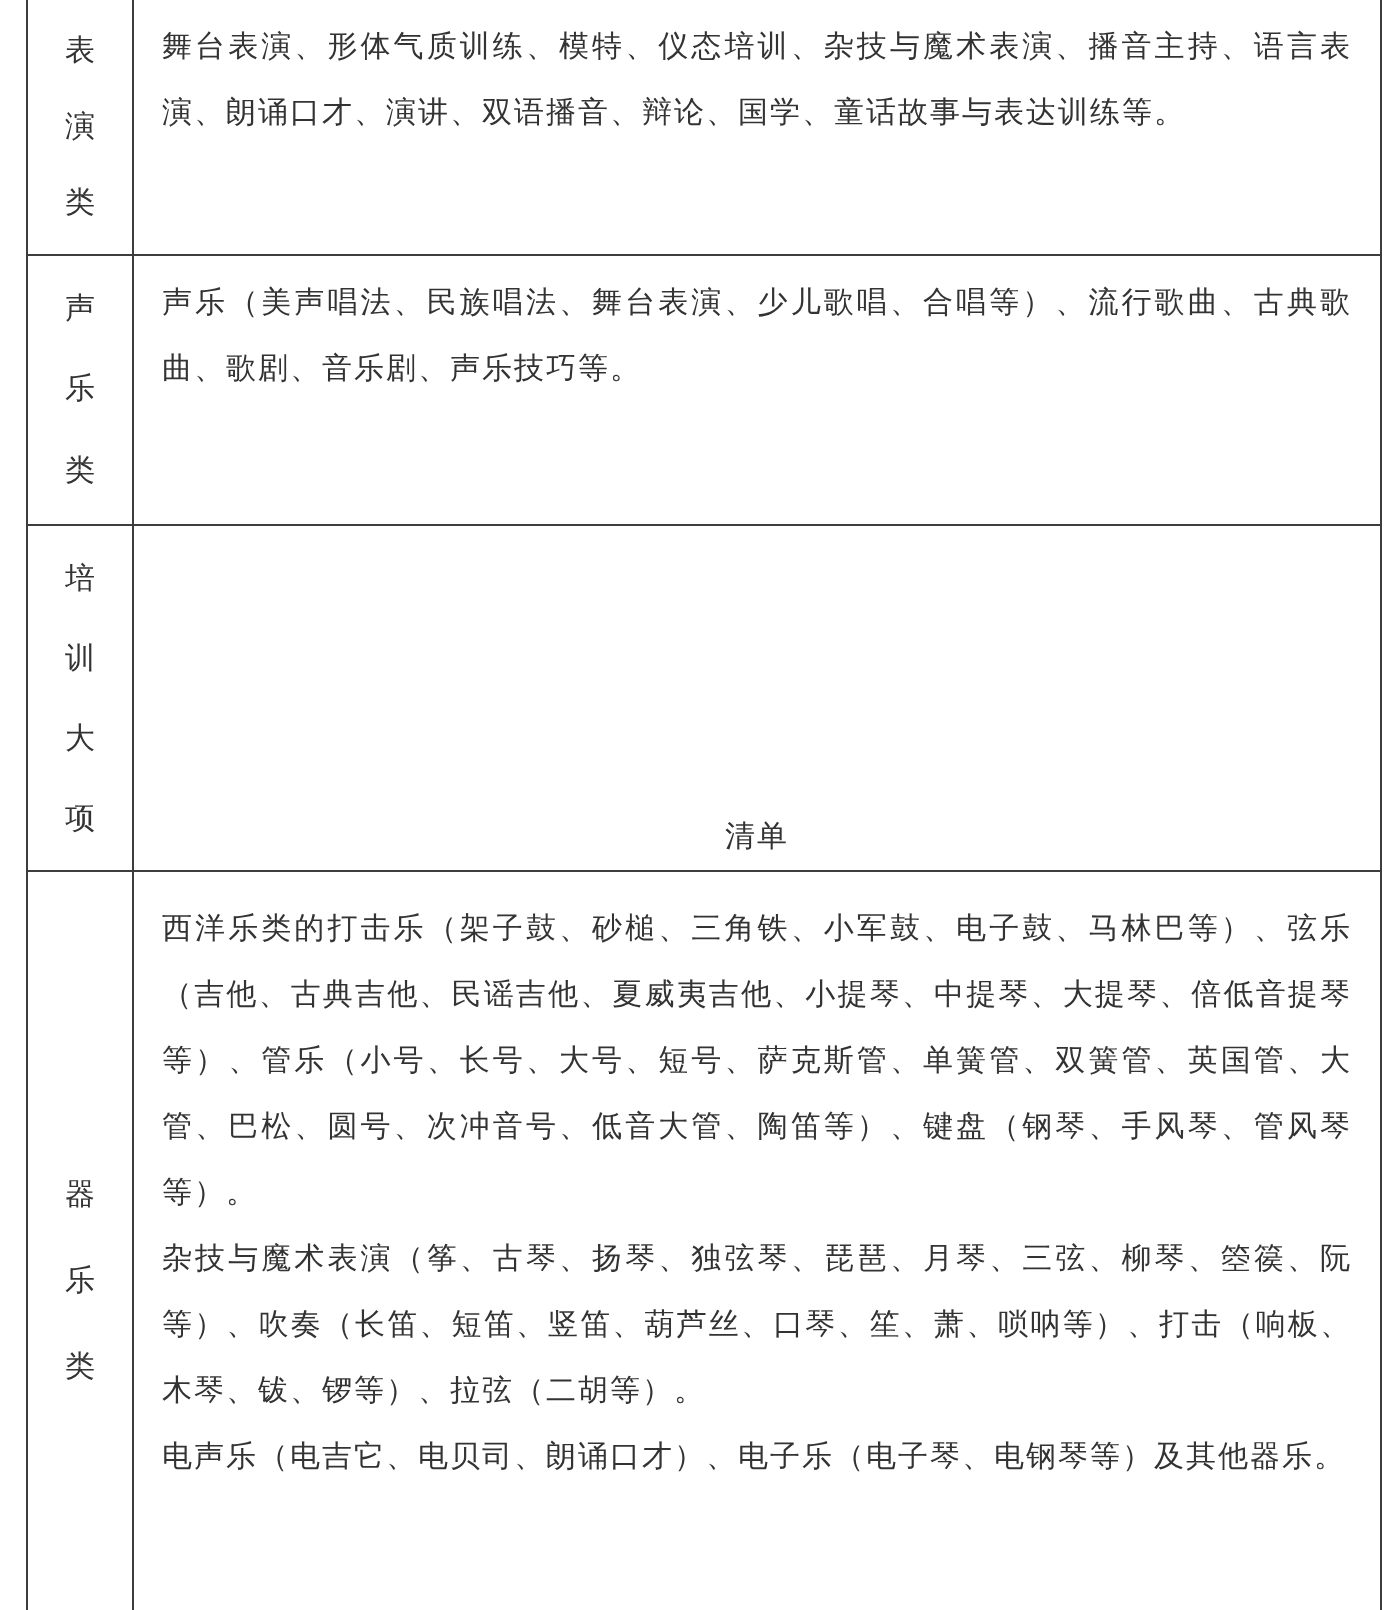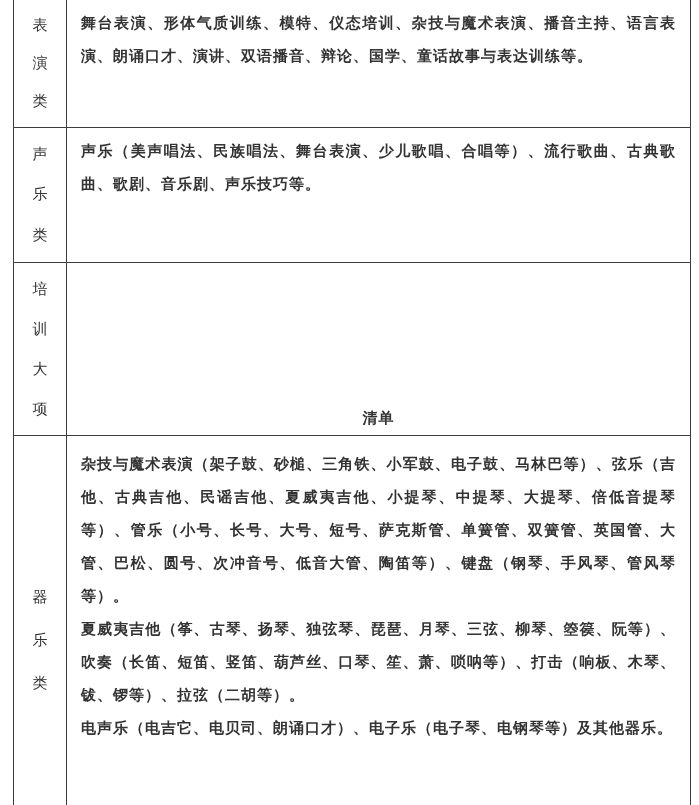--- a/index.html
+++ b/index.html
@@ -46,21 +46,20 @@
     padding-top:40px;
     padding-bottom:0;
   }
   .content-cell{
     flex:1;
     padding:7px 14px 0 14px;
     font-size:15px;
     line-height:33px;
     letter-spacing:1px;
     text-align:justify;
-    font-weight:bold;
   }
   .content-cell.center{
     display:flex;align-items:flex-end;justify-content:center;
     text-align:center;
     padding:0;
   }
   .row.r3 .content-cell{padding-top:12px;}
   .content-cell p{text-align:justify;}
 </style>
 </head>
@@ -102,19 +101,19 @@
     </div>
   </div>
 
   <div class="row r3">
     <div class="label-cell">
       <span>器</span>
       <span>乐</span>
       <span>类</span>
     </div>
     <div class="content-cell">
-      <p>杂技与魔术表演（架子鼓、砂槌、三角铁、小军鼓、电子鼓、马林巴等）、弦乐（吉他、古典吉他、民谣吉他、夏威夷吉他、小提琴、中提琴、大提琴、倍低音提琴等）、管乐（小号、长号、大号、短号、萨克斯管、单簧管、双簧管、英国管、大管、巴松、圆号、次冲音号、低音大管、陶笛等）、键盘（钢琴、手风琴、管风琴等）。</p>
-      <p>夏威夷吉他（筝、古琴、扬琴、独弦琴、琵琶、月琴、三弦、柳琴、箜篌、阮等）、吹奏（长笛、短笛、竖笛、葫芦丝、口琴、笙、萧、唢呐等）、打击（响板、木琴、钹、锣等）、拉弦（二胡等）。</p>
+      <p>西洋乐类的打击乐（架子鼓、砂槌、三角铁、小军鼓、电子鼓、马林巴等）、弦乐（吉他、古典吉他、民谣吉他、夏威夷吉他、小提琴、中提琴、大提琴、倍低音提琴等）、管乐（小号、长号、大号、短号、萨克斯管、单簧管、双簧管、英国管、大管、巴松、圆号、次冲音号、低音大管、陶笛等）、键盘（钢琴、手风琴、管风琴等）。</p>
+      <p>杂技与魔术表演（筝、古琴、扬琴、独弦琴、琵琶、月琴、三弦、柳琴、箜篌、阮等）、吹奏（长笛、短笛、竖笛、葫芦丝、口琴、笙、萧、唢呐等）、打击（响板、木琴、钹、锣等）、拉弦（二胡等）。</p>
       <p>电声乐（电吉它、电贝司、朗诵口才）、电子乐（电子琴、电钢琴等）及其他器乐。</p>
     </div>
   </div>
 
 </div>
 
 </body></html>

